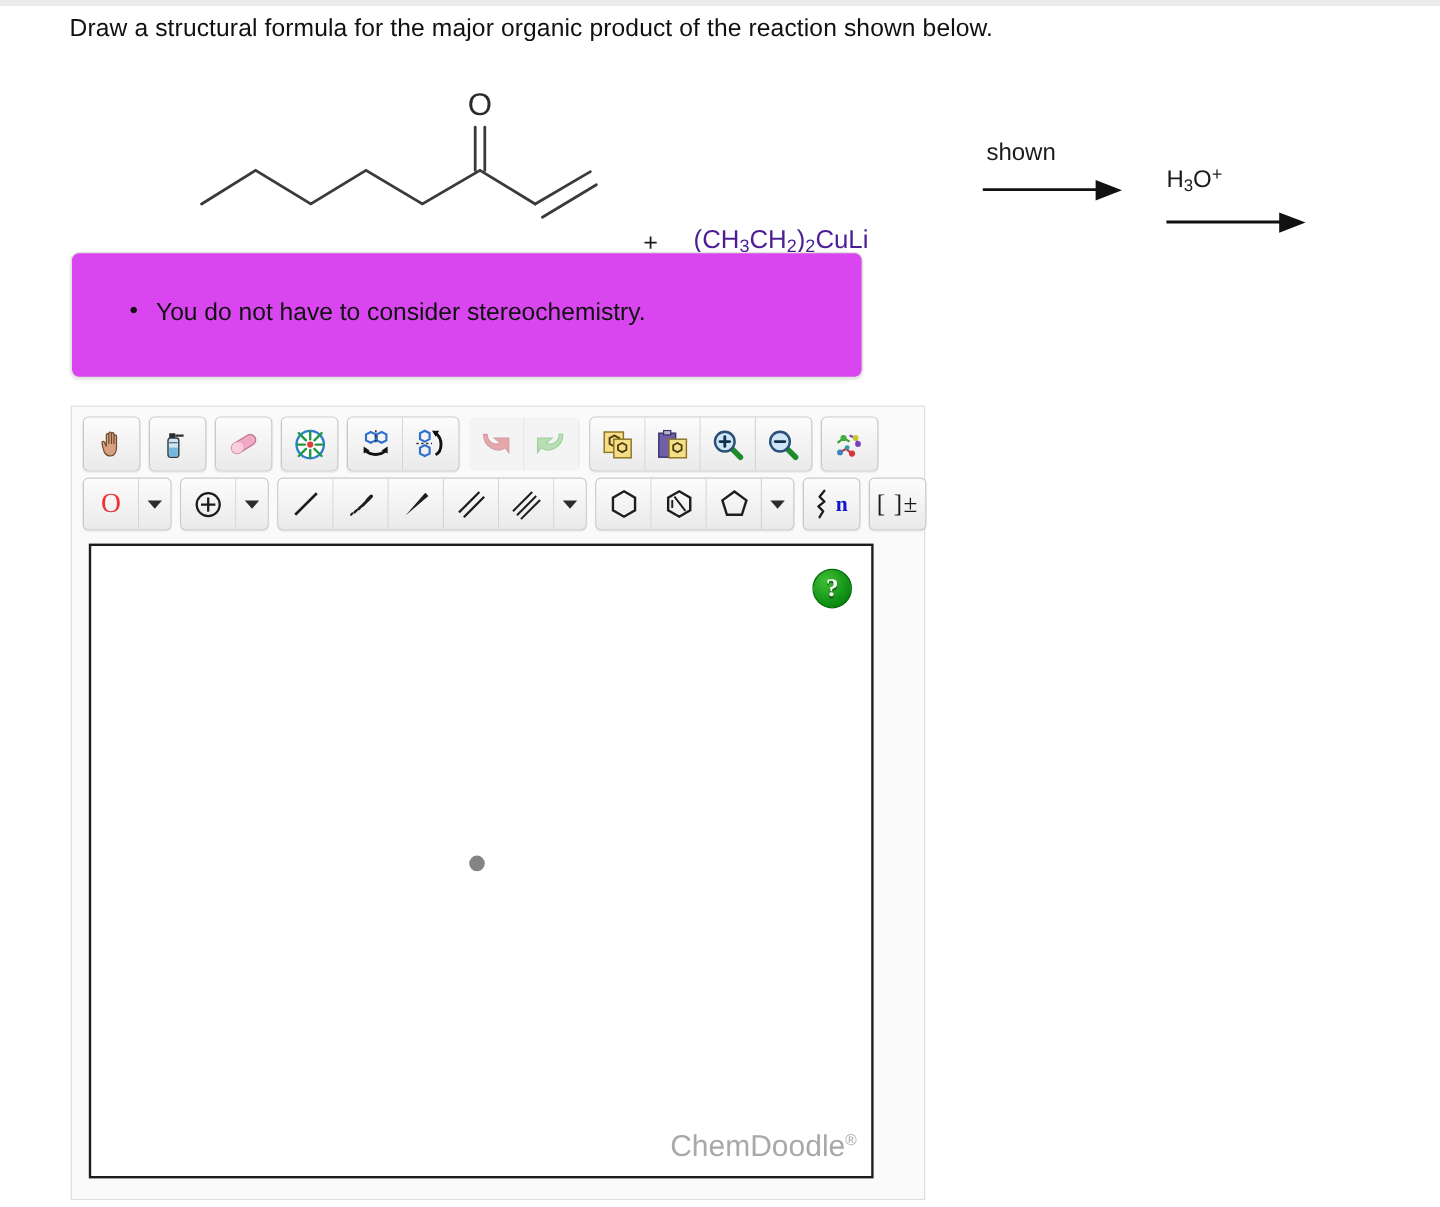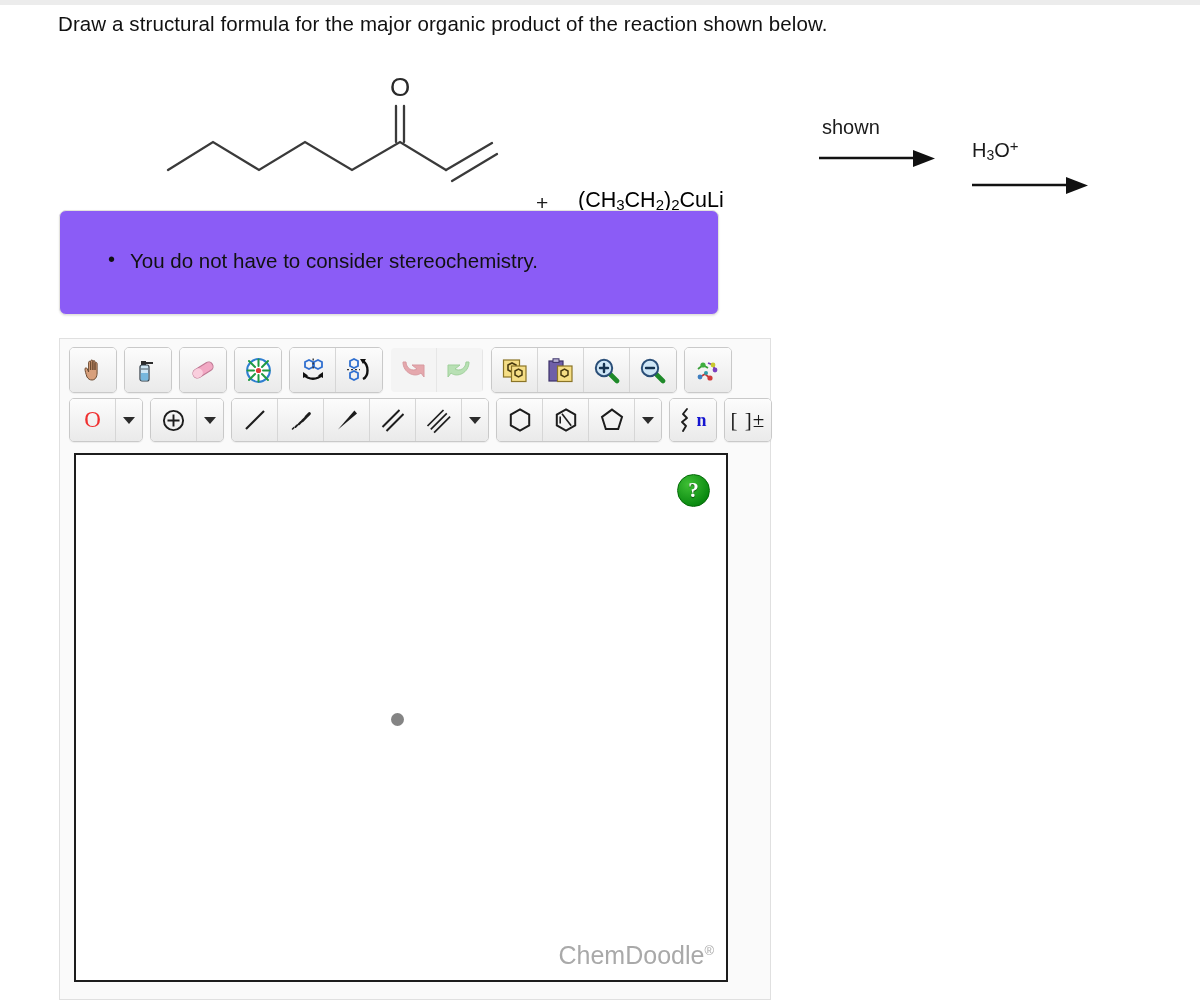--- a/index.html
+++ b/index.html
@@ -32,36 +32,36 @@
   .scheme {
     position: absolute; left: 0; top: 60px; width: 1150px; height: 140px;
   }
   .scheme svg { display: block; }
   .plus-sign {
     position: absolute; left: 536px; top: 131px;
     font-size: 21px; color: #1b1b1b;
   }
   .reagent {
     position: absolute; left: 578px; top: 128px;
-    font-size: 21.5px; color: #000000;
+    font-size: 21.5px; color: #4c1d95;
     white-space: nowrap;
   }
   .reagent sub { font-size: 15px; vertical-align: -3px; }
   .cond-wrap { position: absolute; }
   .cond-label {
     position: absolute; left: 0; top: 0;
     font-size: 20px; color: #1b1b1b; white-space: nowrap;
   }
   .cond-label sub { font-size: 14px; vertical-align: -3px; }
   .cond-label sup { font-size: 15px; vertical-align: 6px; }
   
   .note-box {
     position: absolute; left: 59px; top: 210px;
     width: 660px; height: 105px;
-    background: #8b5cf6;
+    background: #d946ef;
     border: 1px solid #e3e3dd;
     border-radius: 7px;
     box-shadow: 0 1px 2px rgba(0,0,0,.10);
     box-sizing: border-box;
   }
   .note-list {
     margin: 0; padding: 0;
     position: absolute; left: 70px; top: 38px;
     list-style: none;
   }

